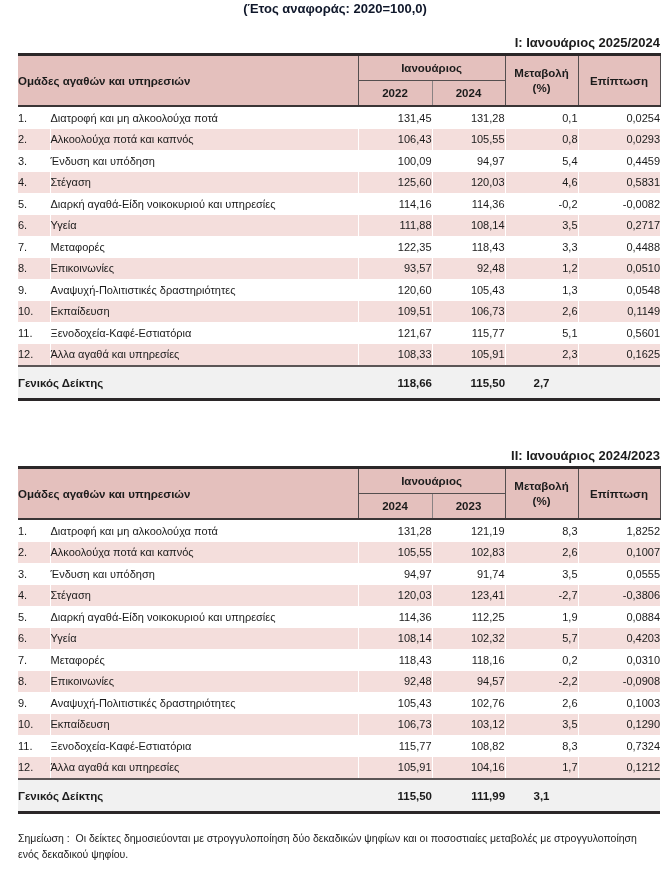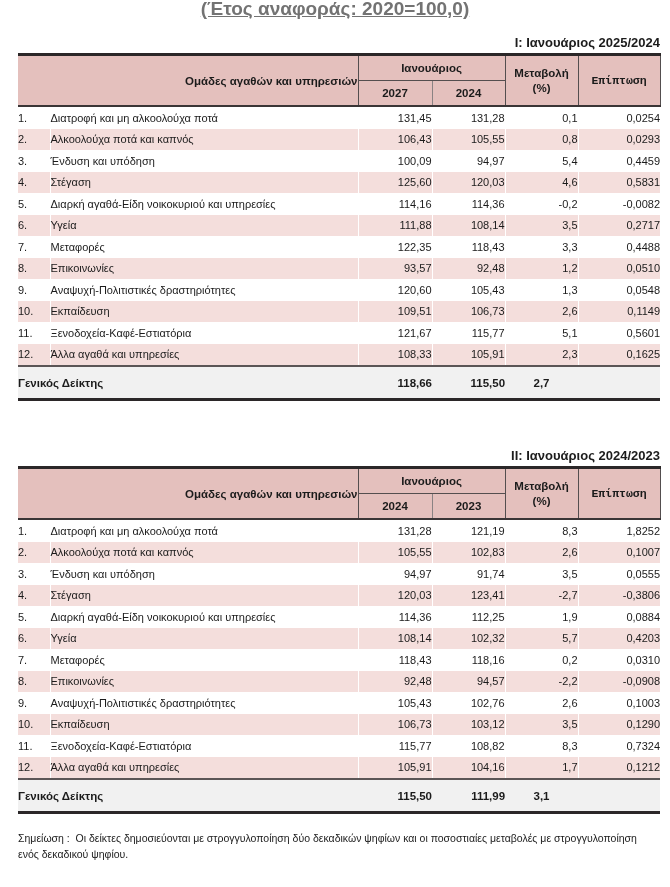--- a/index.html
+++ b/index.html
@@ -19,24 +19,23 @@
     text-align: center;
     font-weight: bold;
     font-size: 14px;
     color: #1c1c1c;
     padding-top: 8px;
     line-height: 19px;
   }
   .page-subtitle {
     text-align: center;
     font-weight: bold;
-    font-size: 19px;
-    color: #737373;
+    font-size: 13px;
+    color: #0f172a;
     line-height: 18px;
-    text-decoration: underline;
   }
   .content {
     width: 642px;
     margin-left: 18px;
   }
   .tbl-caption {
     text-align: right;
     font-weight: bold;
     font-size: 13px;
     color: #1c1c1c;
@@ -55,21 +54,21 @@
   
   table.infl thead th {
     background: #e4c0bd;
     font-weight: bold;
     font-size: 11.5px;
     color: #1b1b1b;
     padding: 0;
     vertical-align: middle;
   }
   th.th-groups {
-    text-align: right;
+    text-align: left;
     padding-left: 38px;
     border-right: 1.5px solid #544e4f;
     border-bottom: 2px solid #3a3536;
     margin-left: 11px;
   }
   th.th-month {
     font-size: 10.5px;
     height: 24px;
     border-bottom: 1.5px solid #544e4f;
     border-right: 1.5px solid #544e4f;
@@ -81,21 +80,20 @@
   th.th-year.y1 { border-right: 1px solid #8a8283; }
   th.th-year.y2 { border-right: 1.5px solid #544e4f; }
   th.th-change {
     border-right: 1.5px solid #544e4f;
     border-bottom: 2px solid #3a3536;
     line-height: 15px;
   }
   th.th-impact {
     border-right: 1.5px solid #544e4f;
     border-bottom: 2px solid #3a3536;
-    font-family: Liberation Mono, monospace;
   }
   
   table.infl tbody td {
     font-size: 11px;
     height: 21.5px;
     padding: 0;
     vertical-align: middle;
     background: #ffffff;
   }
   table.infl tbody tr.stripe td { background: #f4dedc; }
@@ -150,21 +148,21 @@
         <tr>
           <th class="th-groups" colspan="2" rowspan="2">Ομάδες αγαθών και υπηρεσιών</th>
           <th class="th-month" colspan="2">Ιανουάριος</th>
           <th class="th-change" rowspan="2">
             <div>Μεταβολή</div>
             <div>(%)</div>
           </th>
           <th class="th-impact" rowspan="2">Επίπτωση</th>
         </tr>
         <tr>
-          <th class="th-year y1">2027</th>
+          <th class="th-year y1">2022</th>
           <th class="th-year y2">2024</th>
         </tr>
       </thead>
       <tbody>
             <tr>
     <td class="c-num">1.</td>
     <td class="c-name">Διατροφή και μη αλκοολούχα ποτά</td>
     <td class="c-y1">131,45</td>
     <td class="c-y2">131,28</td>
     <td class="c-chg">0,1</td>

